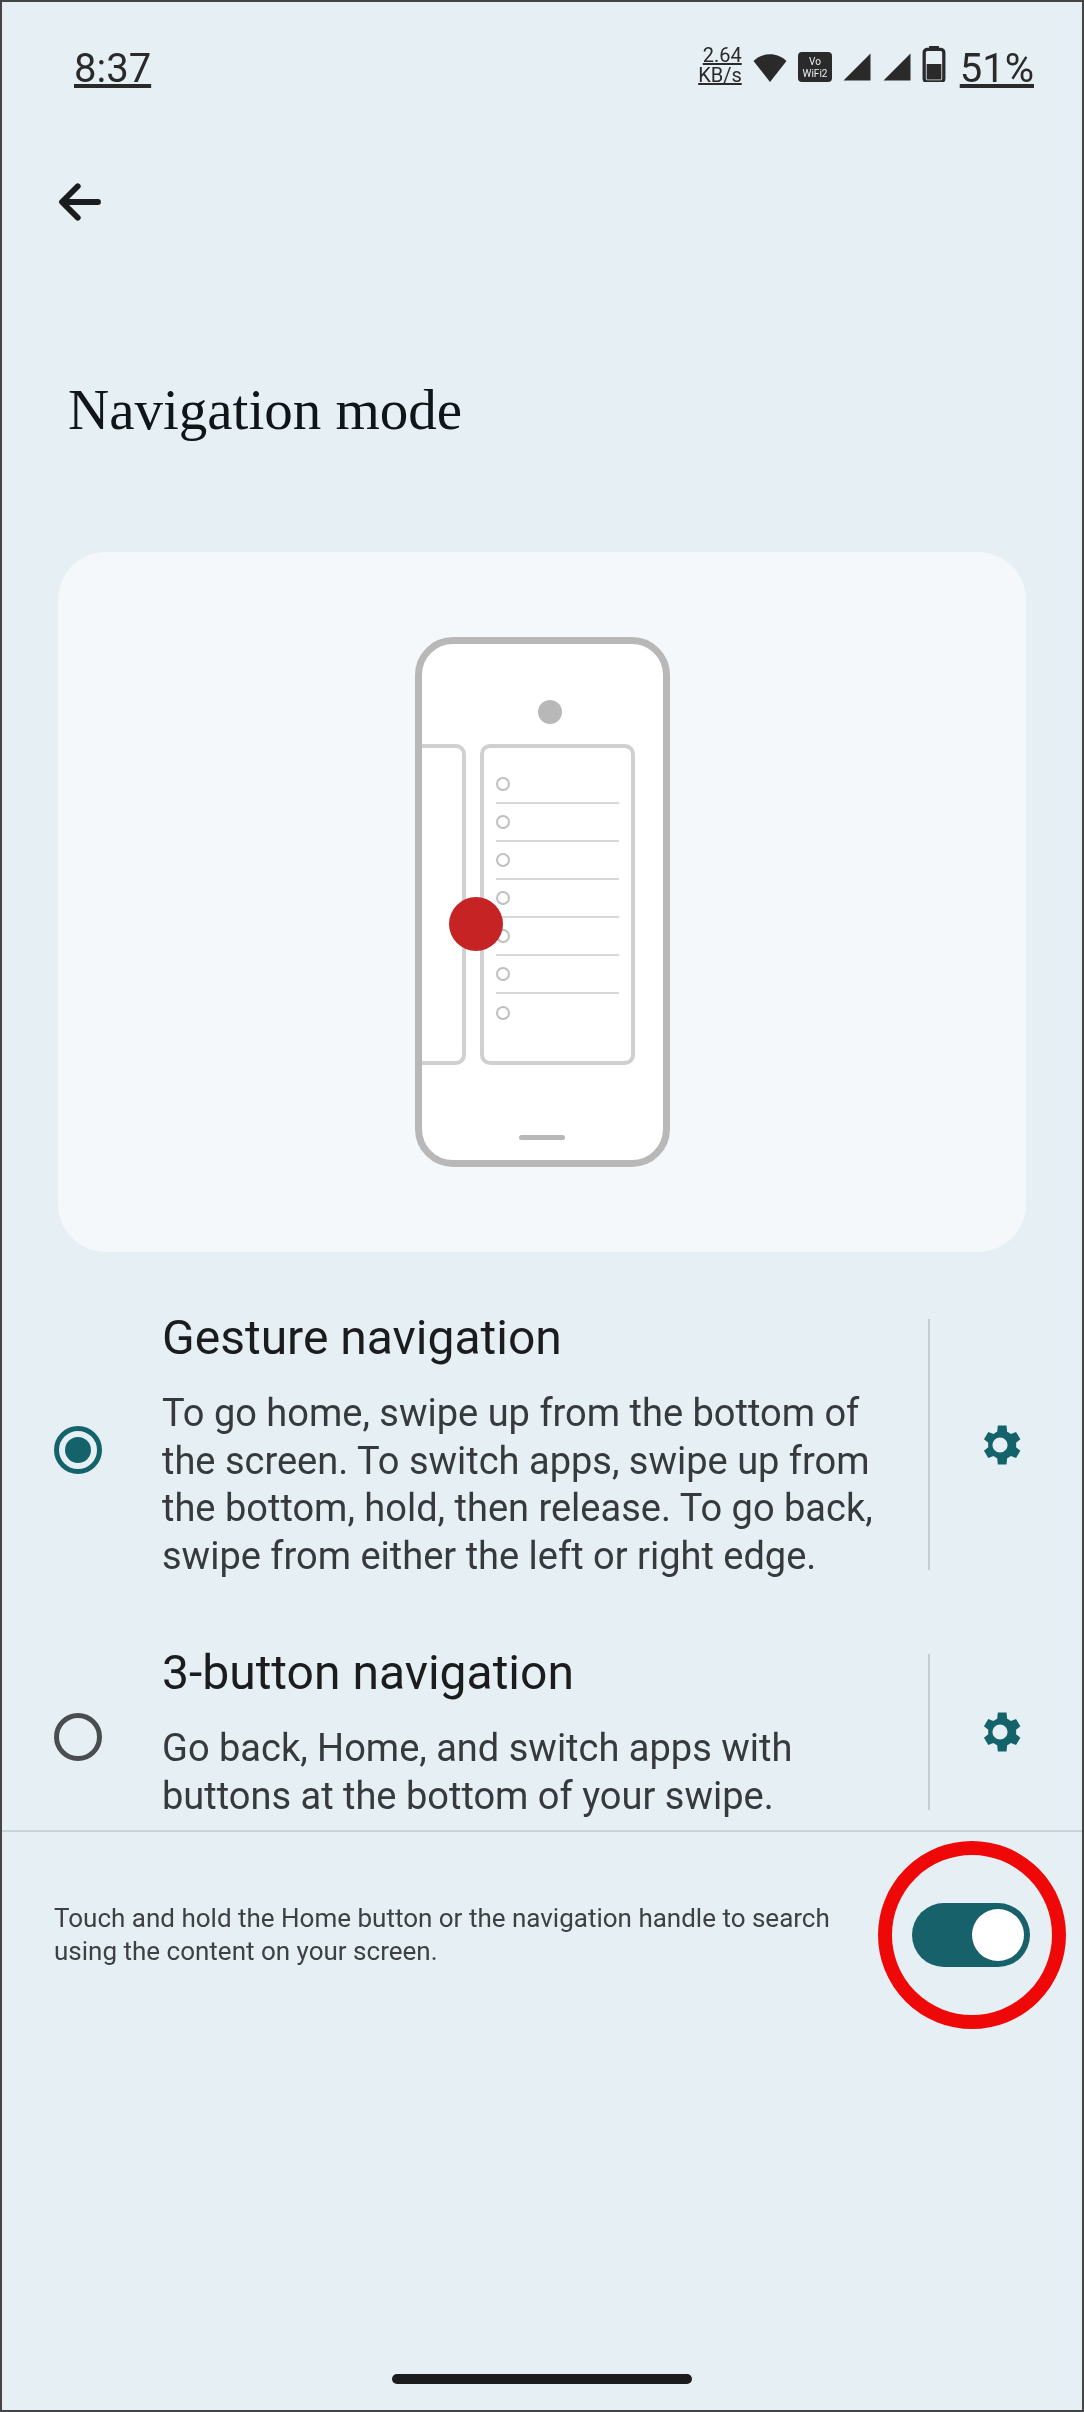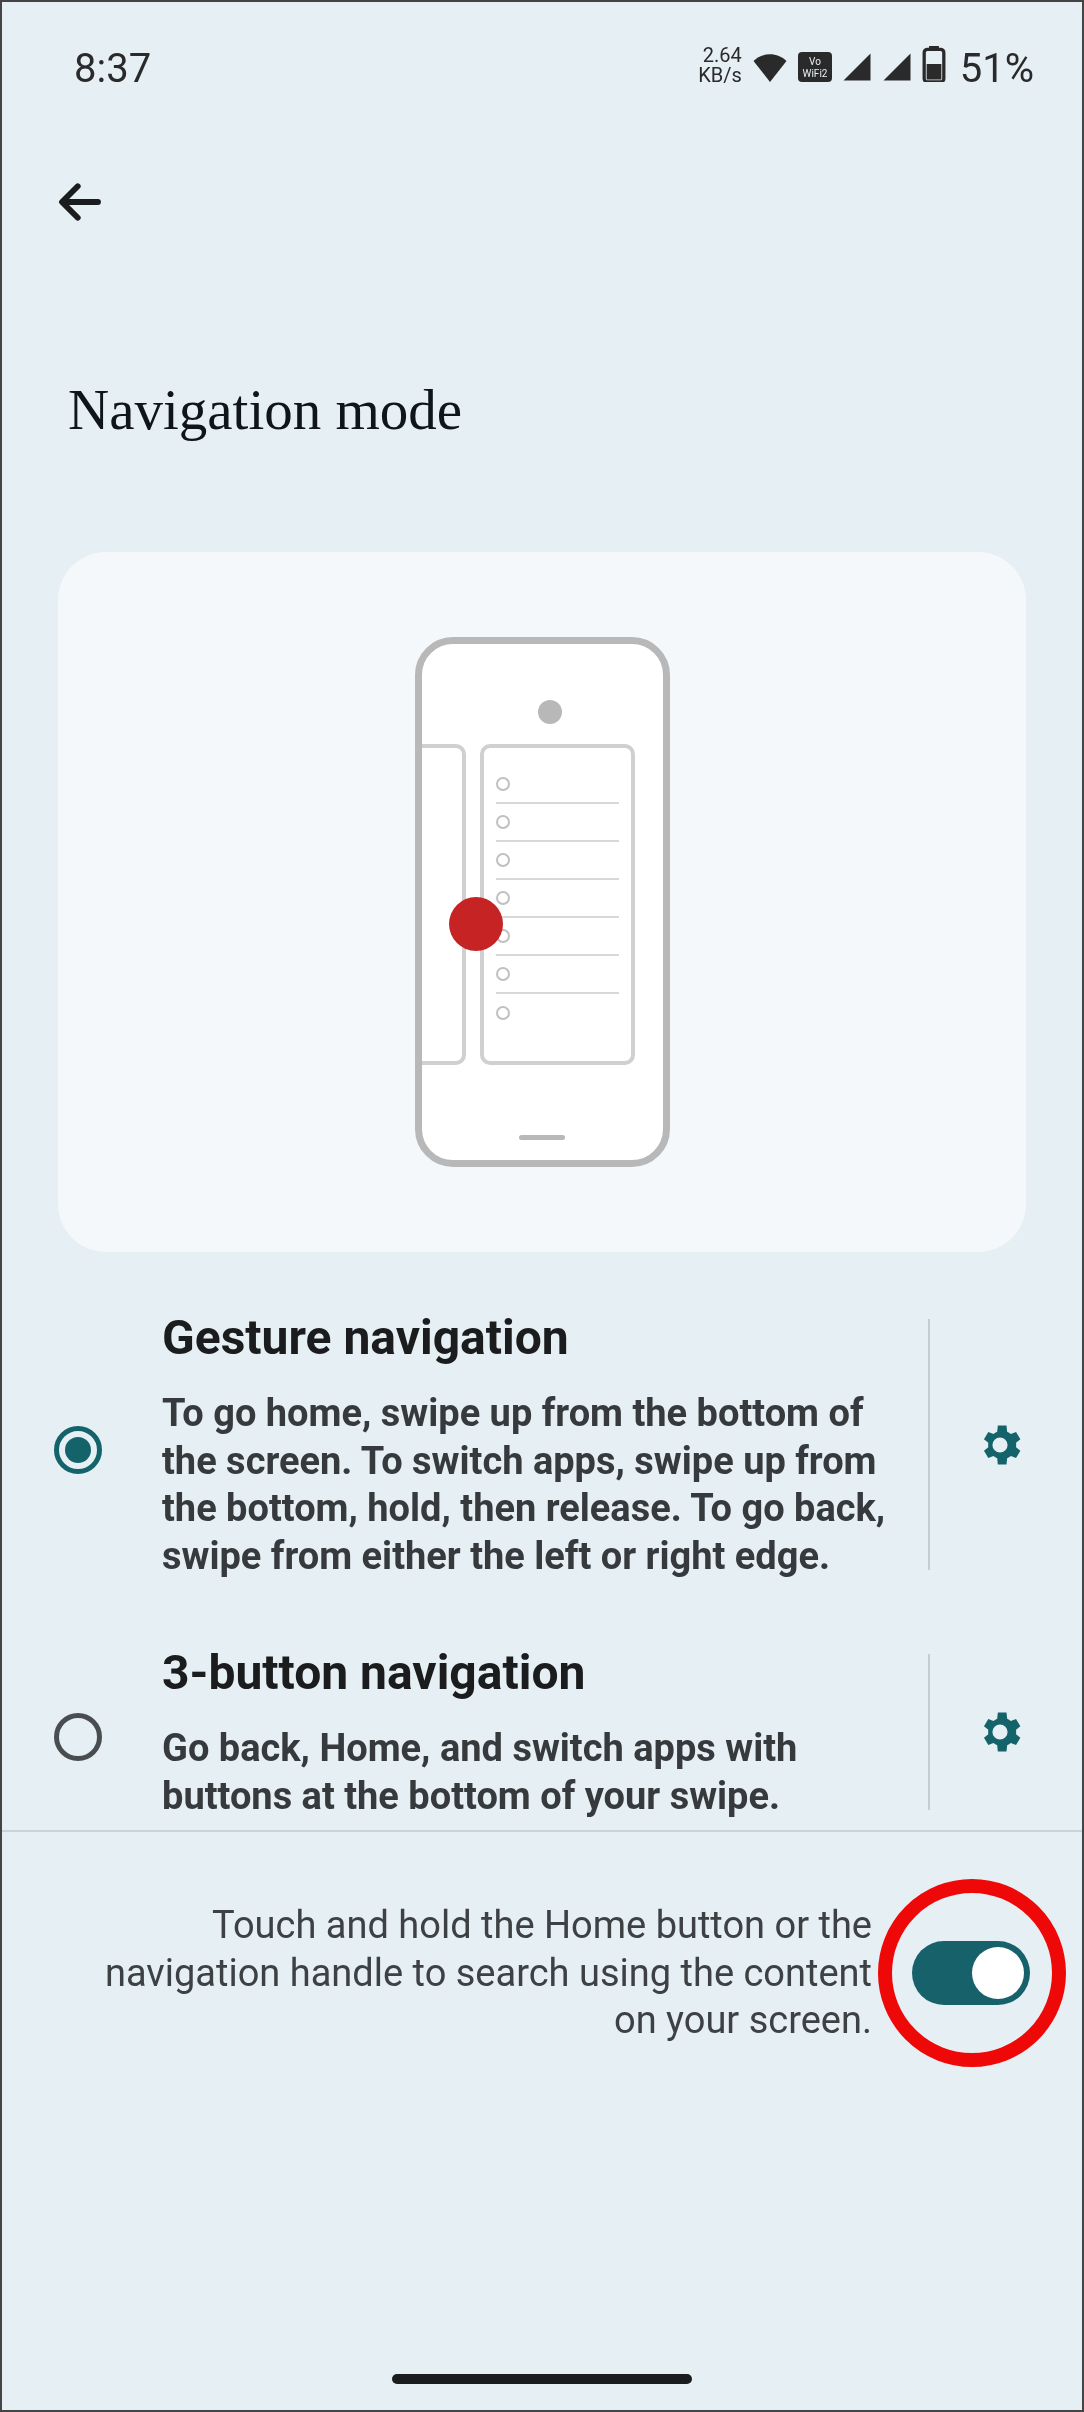--- a/index.html
+++ b/index.html
@@ -15,20 +15,21 @@
 
   
   .status-bar {
     display: flex;
     justify-content: space-between;
     align-items: center;
     padding: 32px 48px 0 72px;
     height: 100px;
     font-size: 40px;
     color: #2a2a2a;
+    text-decoration: underline;
   }
   .status-right { display: flex; gap: 10px; }
   .status-right .mini { font-size: 20px; line-height: 1; text-align: right; }
   .battery-pct { font-size: 40px; margin-left: 4px; }
 
   
   .back-btn {
     position: absolute;
     top: 160px; left: 38px;
     width: 80px; height: 80px;
@@ -120,21 +121,21 @@
     margin-top: 10px;
   }
   .radio.unselected { border: 5px solid #4a4d50; }
   .radio.selected { border: 5px solid #14636b; }
   .radio.selected::after {
     content: "";
     width: 26px; height: 26px;
     border-radius: 50%;
     background: #14636b;
   }
-  .opt-text { flex: 1; padding-right: 38px; font-weight: bold; }
+  .opt-text { flex: 1; padding-right: 38px; }
   .opt-title { font-size: 48px; margin-bottom: 8px; color: #1a1c1e; }
   .opt-desc { font-size: 38px; line-height: 1.25; color: #363a3d; margin-top: 24px; }
   .divider-v {
     width: 2px; align-self: stretch;
     background: #c2cdd4;
     margin: 10px 40px 10px 0;
   }
   .gear-btn { width: 60px; height: 60px; display:flex; align-items:center; justify-content:center; }
 
   
@@ -147,21 +148,21 @@
 
   
   .cts-row {
     position: absolute;
     top: 1900px; left: 52px; right: 52px;
     display: flex;
     align-items: center;
   }
   .cts-text { flex: 1; padding-right: 40px; }
   .cts-title { font-size: 48px; margin-bottom: 10px; color: #1a1c1e; }
-  .cts-desc { font-size: 38px; line-height: 1.25; color: #3d4144; text-align: right; }
+  .cts-desc { font-size: 26px; line-height: 1.25; color: #3d4144; }
 
   .toggle {
     position: relative;
     width: 118px; height: 64px;
     background: #16616a;
     border-radius: 40px;
     flex: 0 0 118px;
   }
   .toggle-thumb {
     position: absolute;

